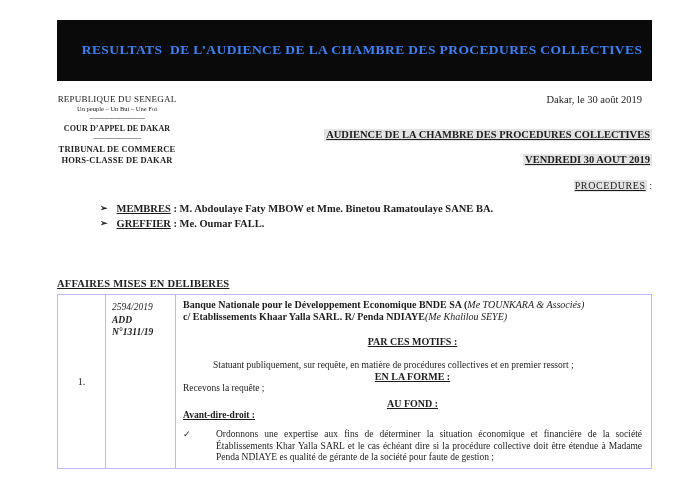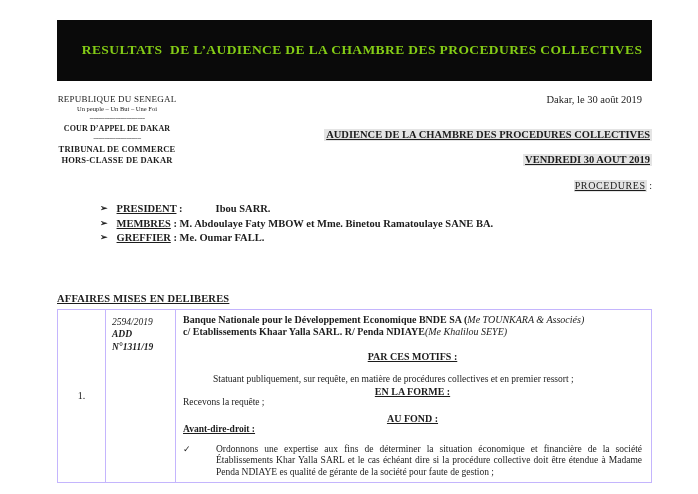--- a/index.html
+++ b/index.html
@@ -9,21 +9,21 @@
     background:#ffffff;
     font-family:"Liberation Serif", serif;
     color:#1c1c1c;
     box-sizing:border-box;
     padding:20px 46px 0 57px;
     overflow:hidden;
   }
 
   
   .banner {
-    background:#0a0a0a; color:#84cc16;
+    background:#0a0a0a; color:#3b82f6;
     text-align:center; font-weight:bold;
     font-size:13.5px; letter-spacing:0.4px;
     padding:6px 0 7px; white-space:pre;
   }
 
   
   .header-row { display:flex; margin-top:13px; }
   .letterhead { width:120px; flex-shrink:0; text-align:center; line-height:1.15; }
   .lh-country { font-size:9px; letter-spacing:0.2px; }
   .lh-motto   { font-size:6.5px; margin-top:1px; }
@@ -111,23 +111,20 @@
       <div class="h-center h-session">
         <span>VENDREDI 30 AOUT 2019</span>
       </div>
       <div class="h-center h-composition">
         <span class="shaded">PROCEDURES</span><span class="colon"> :</span>
       </div>
     </div>
   </div>
 
   <ul class="comp-list">
-    <li class="comp-item first">
-      <span class="comp-bullet">➢</span><span class="comp-label">PRESIDENT</span><span> :</span><span class="comp-val">Ibou SARR.</span>
-    </li>
     <li class="comp-item">
       <span class="comp-bullet">➢</span><span class="comp-label">MEMBRES</span><span> :  </span><span class="comp-val">M. Abdoulaye Faty MBOW et Mme. Binetou Ramatoulaye SANE BA.</span>
     </li>
     <li class="comp-item">
       <span class="comp-bullet">➢</span><span class="comp-label">GREFFIER</span><span> : </span><span class="comp-val">Me. Oumar FALL.</span>
     </li>
   </ul>
 
   <div class="section-title">AFFAIRES MISES EN DELIBERES</div>
 

